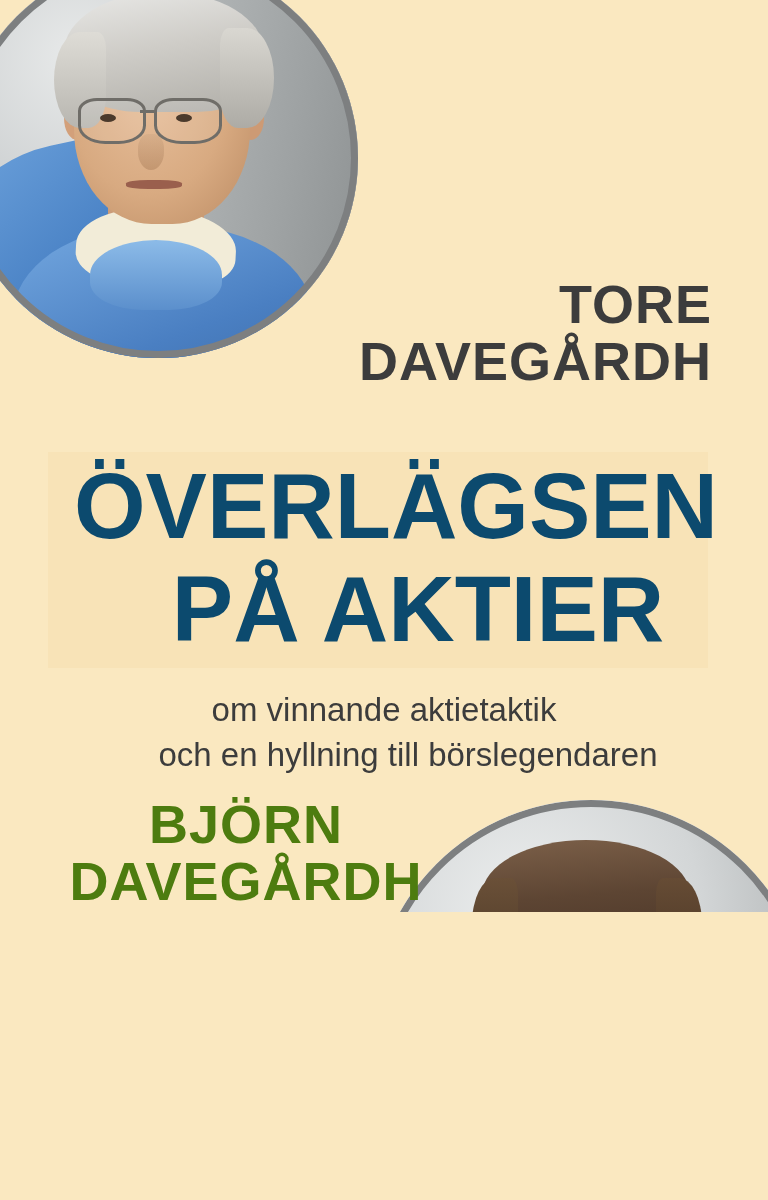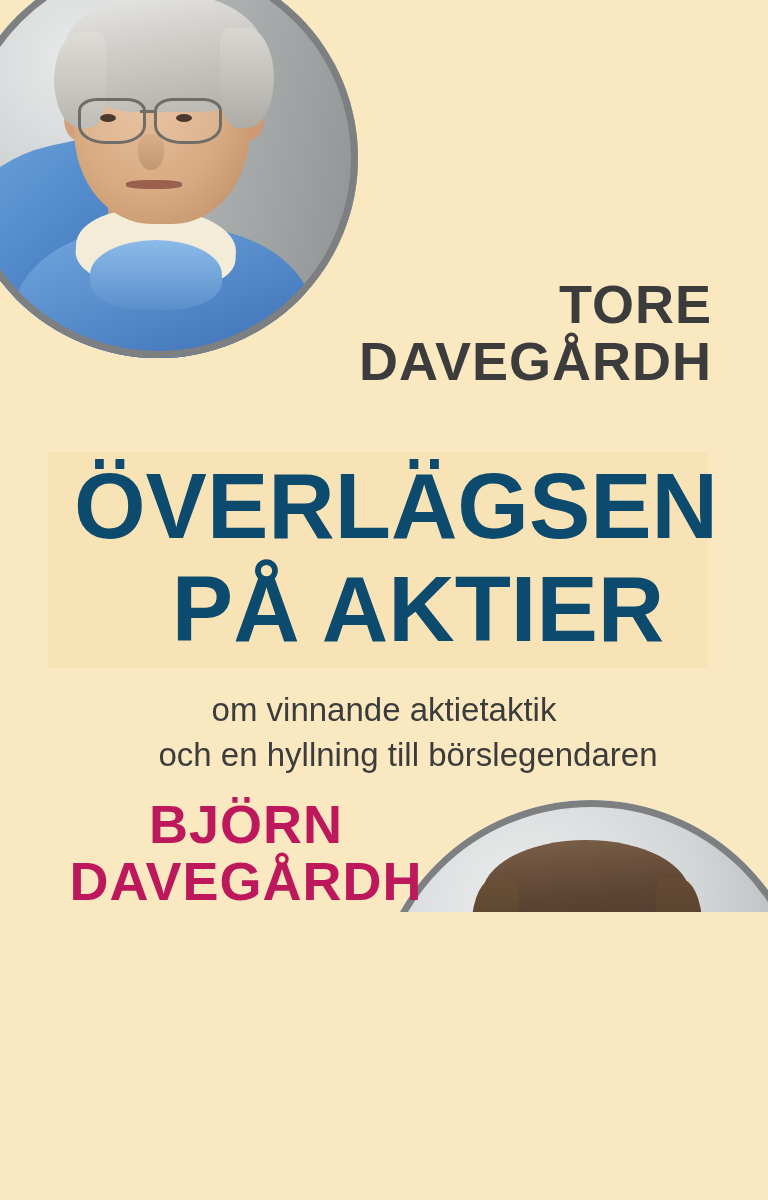--- a/index.html
+++ b/index.html
@@ -472,21 +472,21 @@
   }
   .subtitle .s1 { display: block; }
   .subtitle .s2 { display: block; margin-left: 48px; }
 
   .author-bottom {
     position: absolute;
     left: 36px;
     top: 796px;
     width: 420px;
     text-align: center;
-    color: #be185d;
+    color: #4d7c0f;
     font-weight: bold;
     font-size: 54px;
     line-height: 1.06;
     letter-spacing: 1px;
     z-index: 10;
   }
   .author-bottom .b1 { display: block; }
   .author-bottom .b2 { display: block; }
 </style>
 </head>

